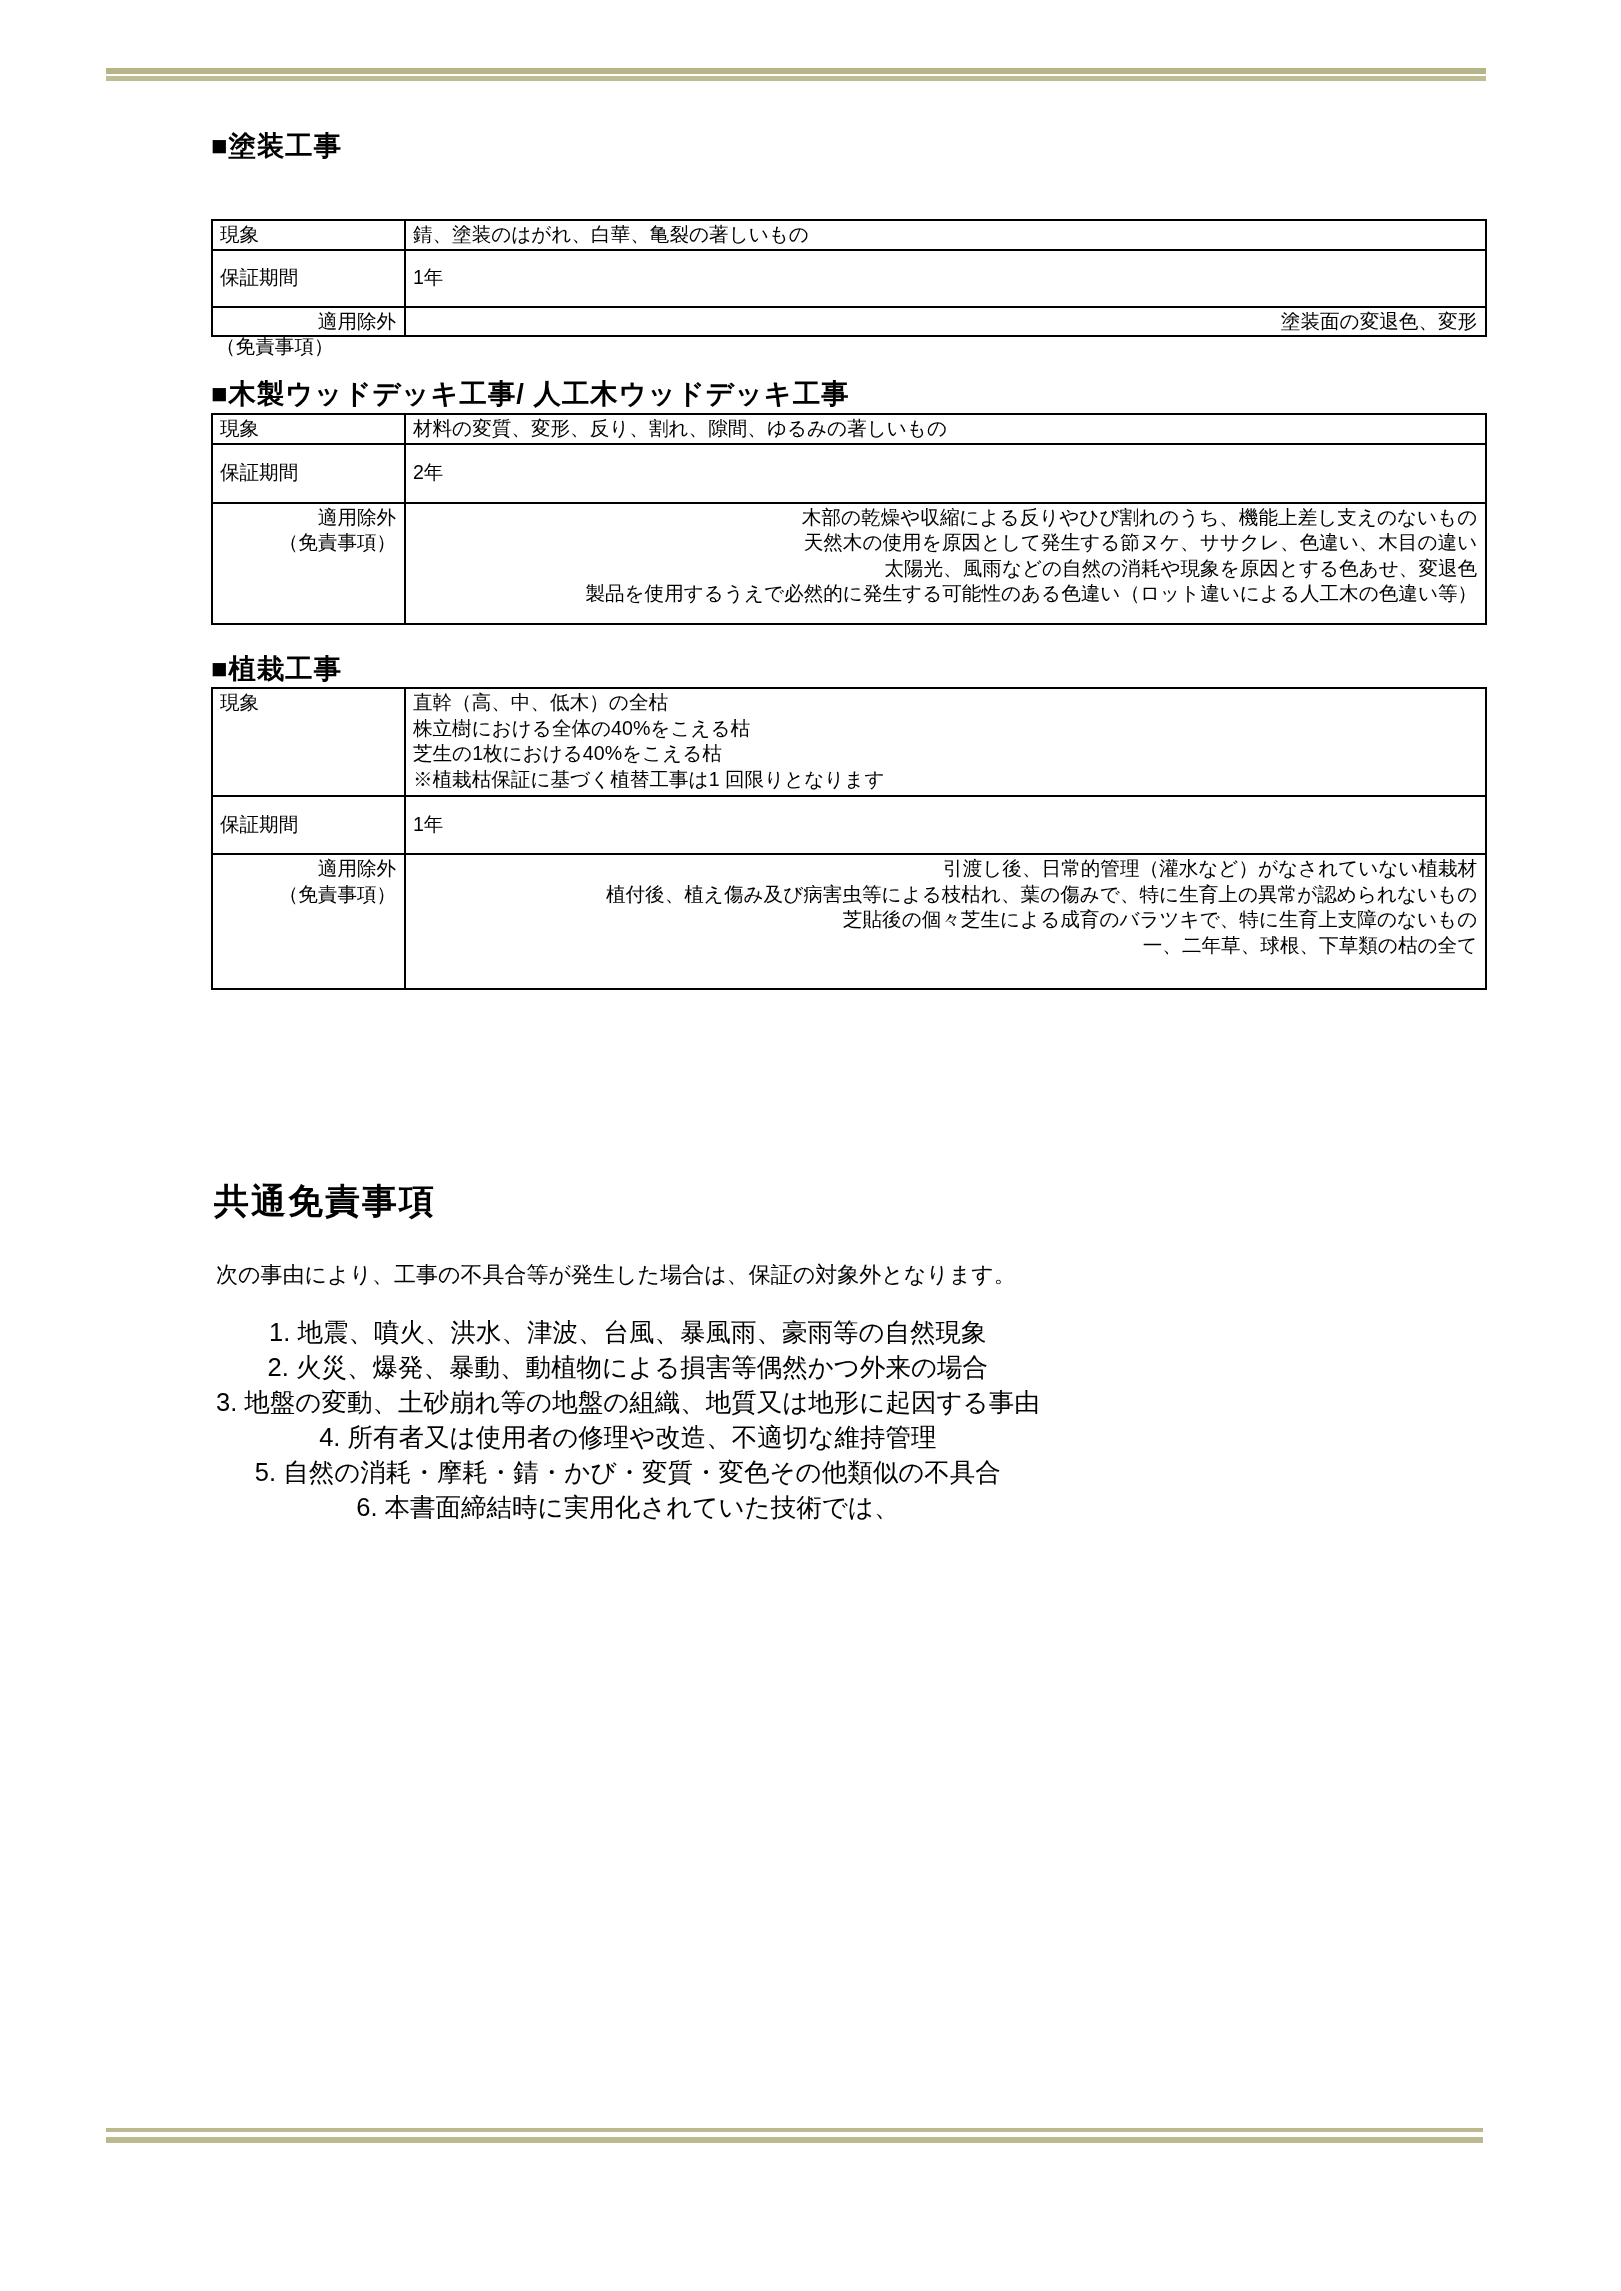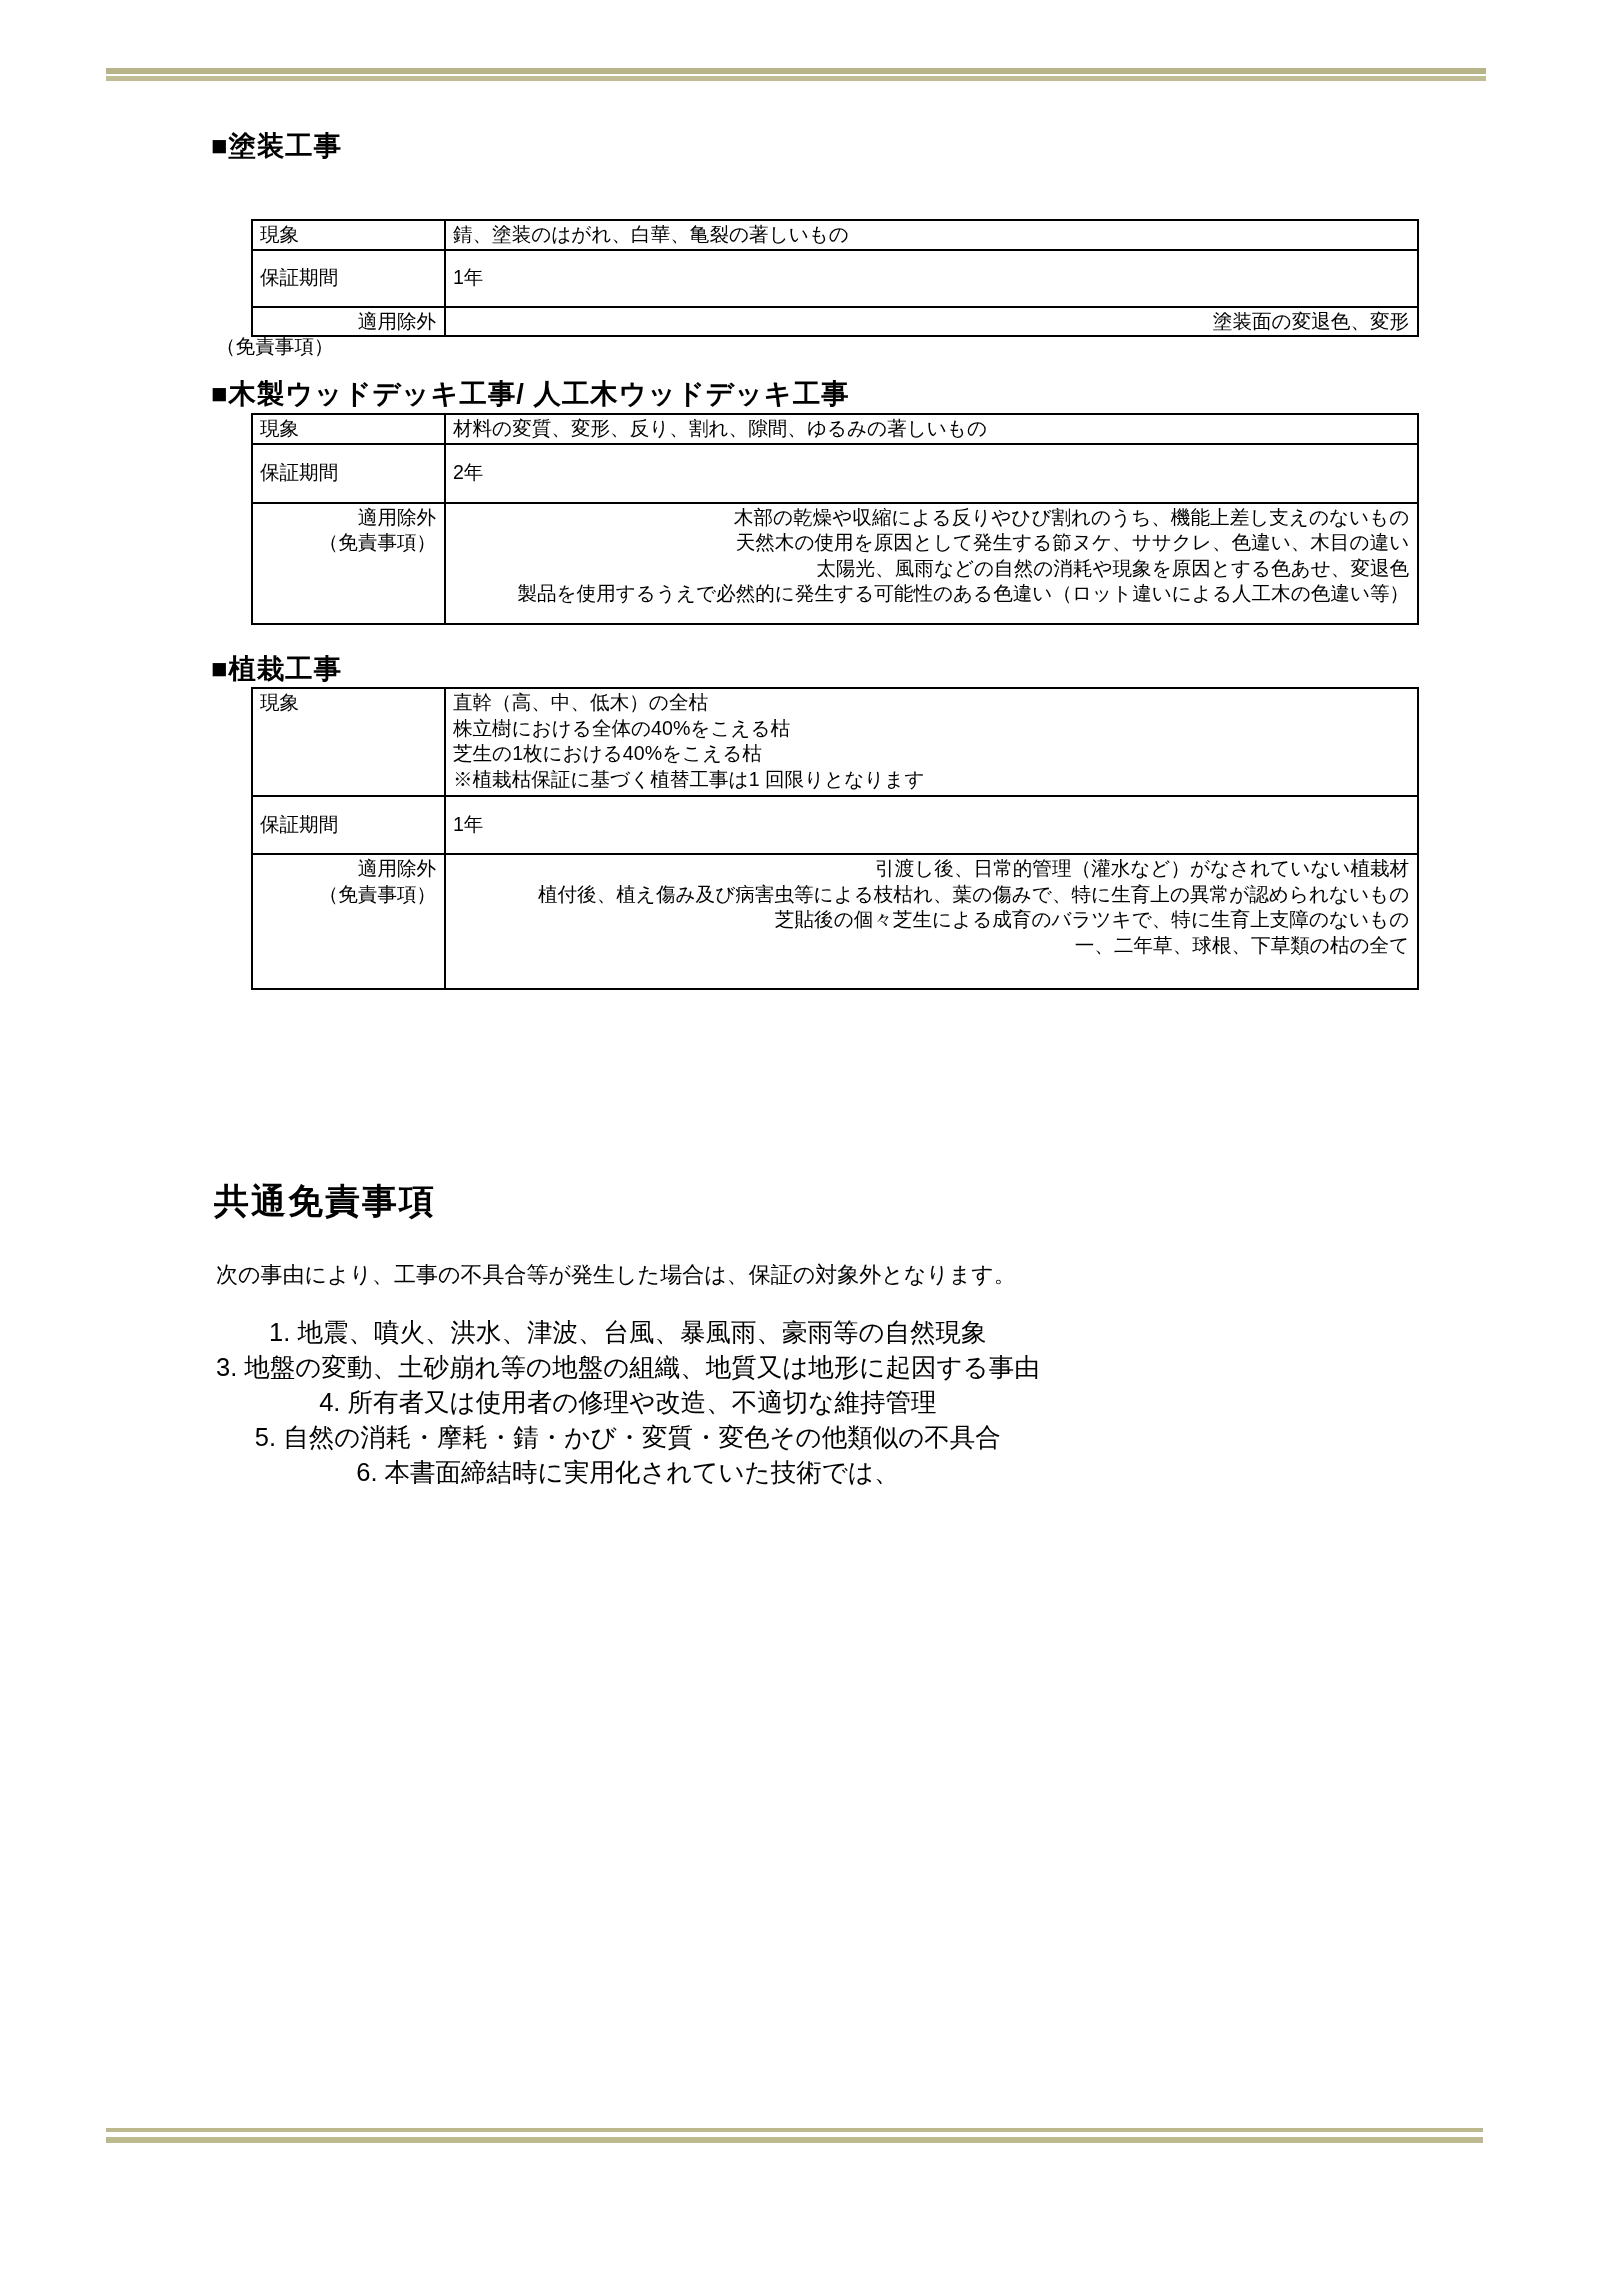--- a/index.html
+++ b/index.html
@@ -28,23 +28,22 @@
     letter-spacing:1px;
     white-space:nowrap;
   }
   .h-sec1 { top:120px;margin-top:8px; }
   .h-sec2 { top:376px; }
   .h-sec3 { top:651px; }
 
   
   .doc-table {
     border-collapse:collapse;
-    width:1168px;
+    width:1276px;
     table-layout:fixed;
-    margin-left:40px;
   }
   .doc-table td {
     border:2px solid #000000;
     vertical-align:top;
     padding:1px 7.8px 1px 6.9px;
     font-size:19.6px;
     line-height:25.5px;
     overflow:hidden;
   }
   .doc-table col.c-label { width:193px; }
@@ -184,20 +183,21 @@
     </td>
   </tr>
 </tbody>
   </table>
 
 <div class="abs h-common">共通免責事項</div>
 <div class="abs common-intro">次の事由により、工事の不具合等が発生した場合は、保証の対象外となります。</div>
 
 <div class="abs common-list">
   <div>1. 地震、噴火、洪水、津波、台風、暴風雨、豪雨等の自然現象</div>
+  <div>2. 火災、爆発、暴動、動植物による損害等偶然かつ外来の場合</div>
   <div>3. 地盤の変動、土砂崩れ等の地盤の組織、地質又は地形に起因する事由</div>
   <div>4. 所有者又は使用者の修理や改造、不適切な維持管理</div>
   <div>5. 自然の消耗・摩耗・錆・かび・変質・変色その他類似の不具合</div>
   <div>6. 本書面締結時に実用化されていた技術では、</div>
 </div>
 
 <div class="rule rule-bottom-1" style="background: rgb(189, 185, 142);"></div>
 <div class="rule rule-bottom-2" style="background: rgb(189, 185, 142);"></div>
 
 

